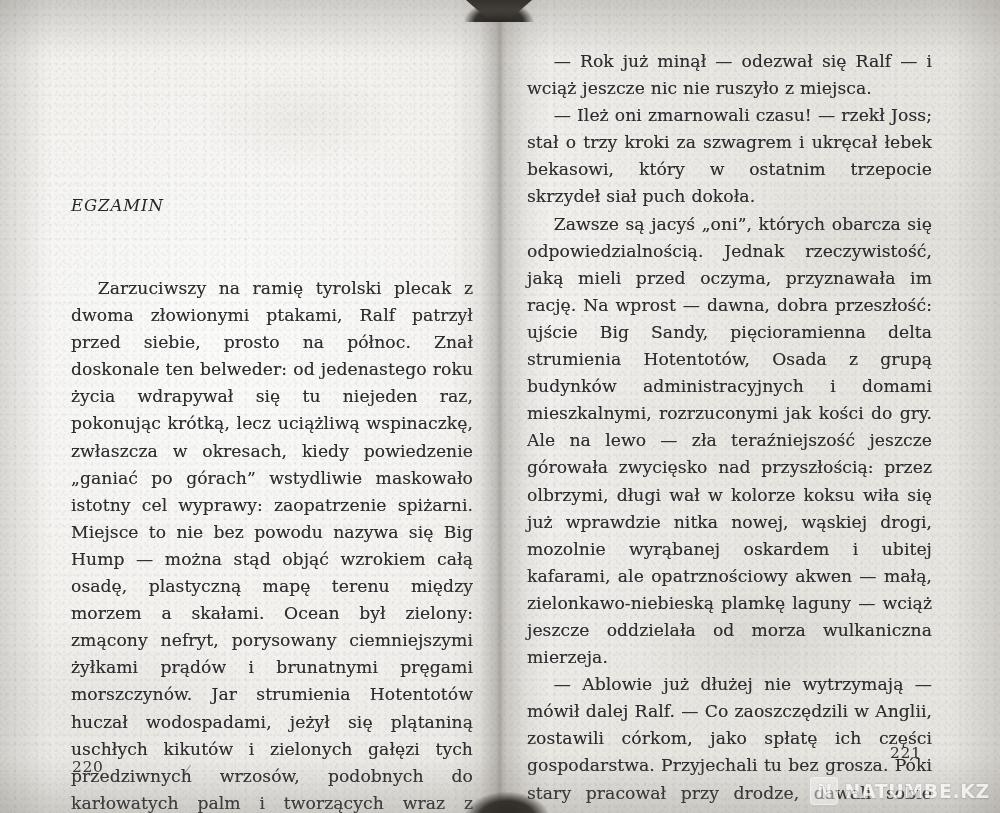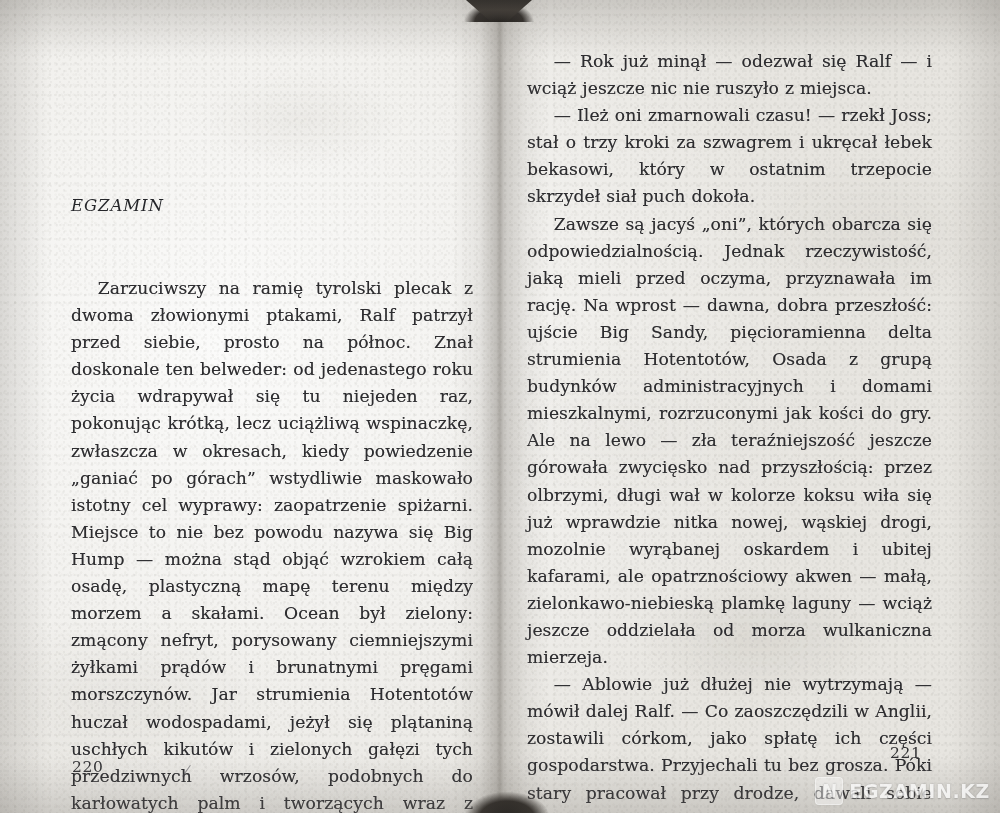--- a/index.html
+++ b/index.html
@@ -225,16 +225,16 @@
   <div class="spine-notch-top"></div>
   <div class="spine-notch-top2"></div>
   <div class="spine-notch-bottom"></div>
 
   <div class="vignette"></div>
 
   <div class="watermark">
     <span class="wm-logo">
       <span>N</span>
     </span>
-    <span class="wm-text">EGZAMIN.KZ</span>
+    <span class="wm-text">NATUMBE.KZ</span>
   </div>
 
 </div>
 
 </body></html>

